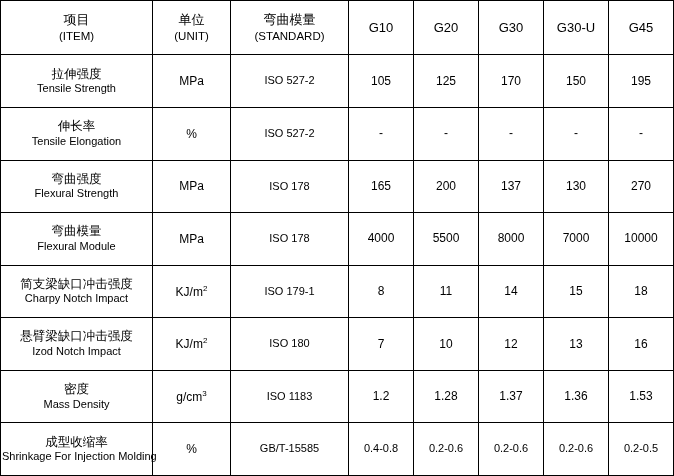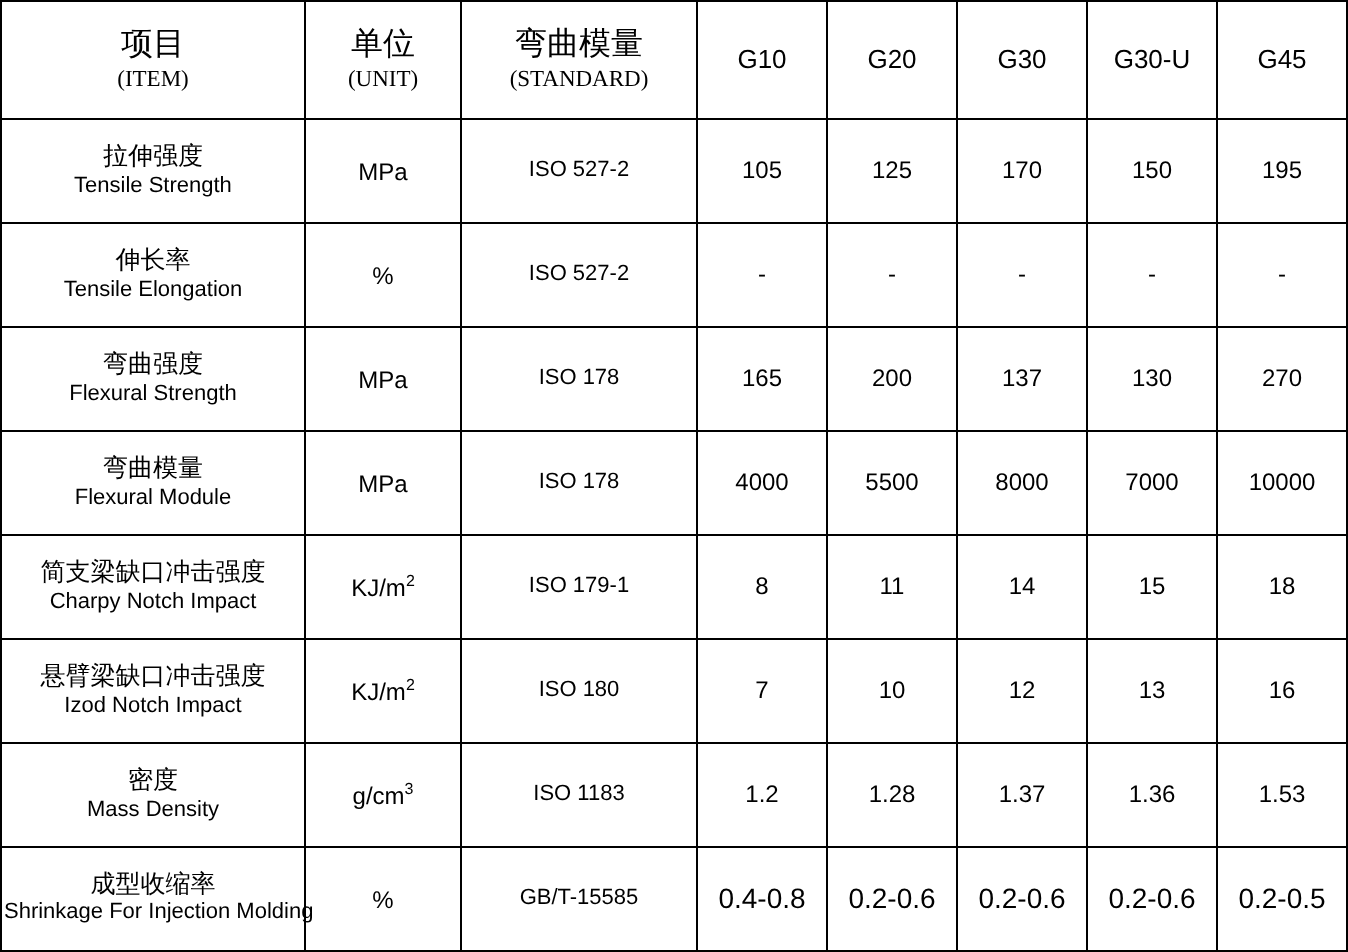--- a/index.html
+++ b/index.html
@@ -35,37 +35,37 @@
   .cn {
     font-size: 12.5px;
     display: block;
     white-space: nowrap;
   }
   .en {
     font-size: 11px;
     display: block;
     white-space: nowrap;
   }
-  .hdr .cn { font-size: 16px; font-weight: normal; }
-  .hdr .en { font-size: 11.5px; font-family: Liberation Serif, serif; }
+  .hdr .cn { font-size: 13px; font-weight: normal; }
+  .hdr .en { font-size: 11.5px; }
   .grade-hdr {
     font-size: 13px;
     font-weight: normal;
   }
   .unit-cell {
     font-size: 12px;
   }
   .std-cell {
     font-size: 11px;
   }
   .val-cell {
     font-size: 12px;
   }
   .val-small {
-    font-size: 14px;
+    font-size: 11px;
   }
   sup {
     font-size: 8px;
     vertical-align: super;
   }
 </style>
 </head>
 <body>
 
 <table class="spec">

